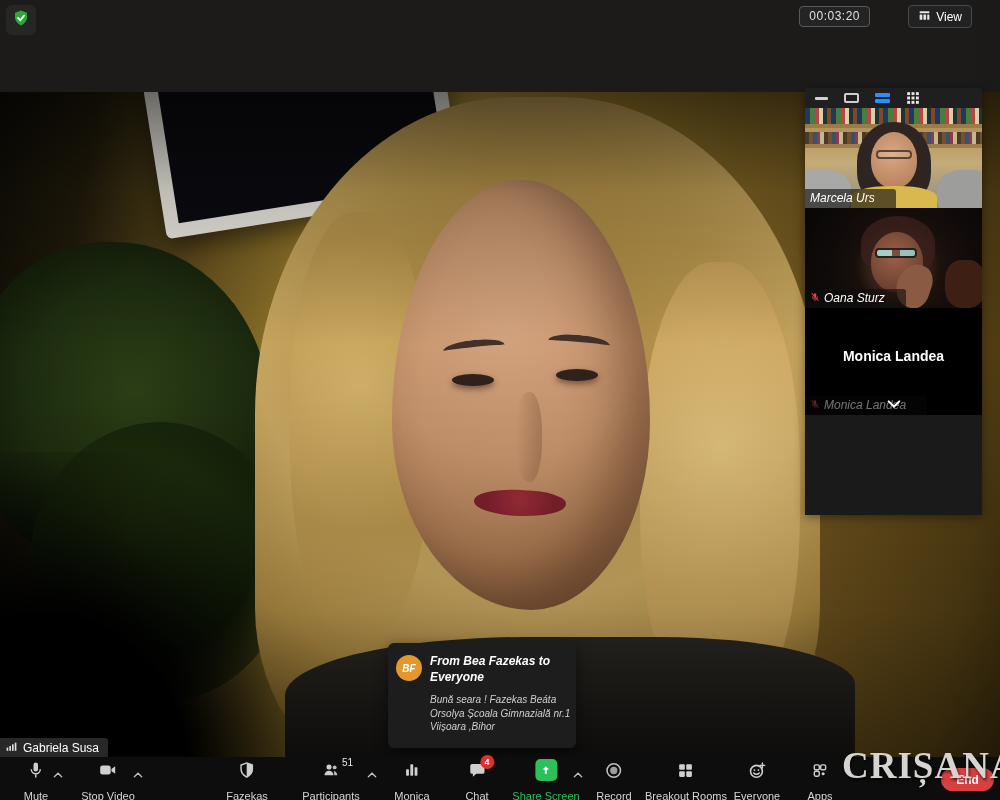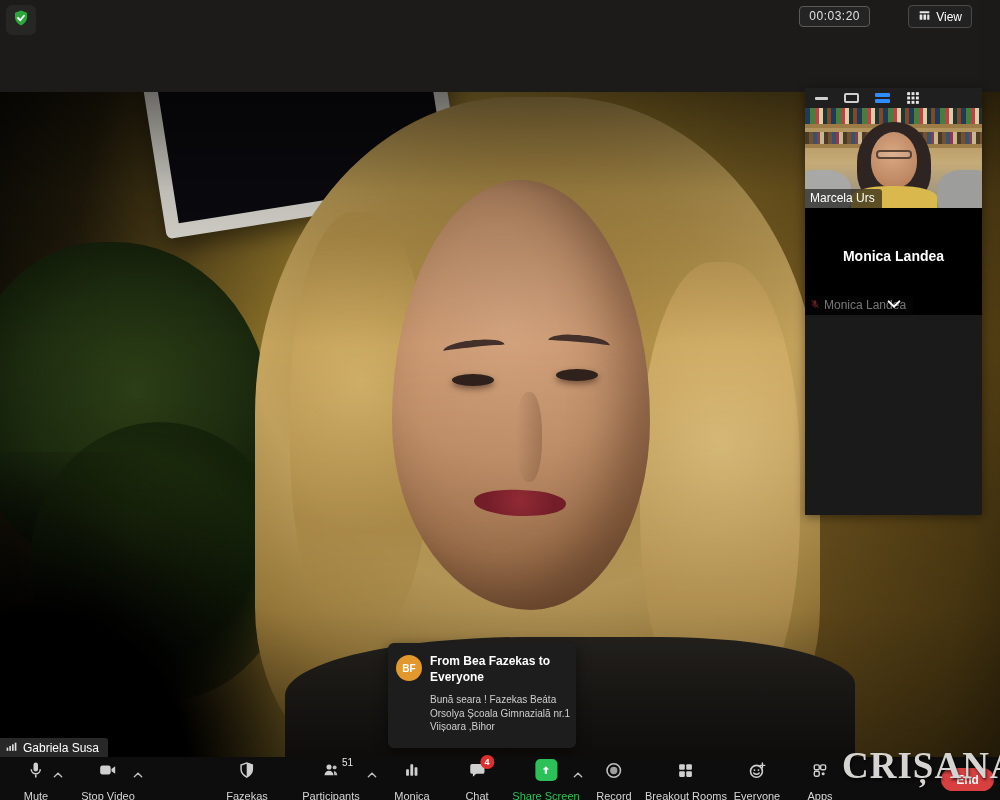--- a/index.html
+++ b/index.html
@@ -36,21 +36,21 @@
 
   
   #panel{position:absolute;left:805px;top:88px;width:177px;height:427px;background:#1a1a1a;z-index:6;box-shadow:0 2px 10px rgba(0,0,0,.45);}
   #panel-controls{height:20px;background:#1f1f1f;display:flex;align-items:center;gap:16px;padding:0 10px;}
   .pc{display:flex;align-items:center;justify-content:center;cursor:pointer;}
   .pc-dash{width:13px;height:3px;background:#cfcfcf;border-radius:1px;}
   .pc-rect{width:15px;height:10px;border:2px solid #cfcfcf;border-radius:2px;}
   .pc-strip{display:flex;flex-direction:column;gap:2px;}
   .pc-strip i{display:block;width:15px;height:4px;background:#2d8cff;border-radius:1px;}
   .tile{position:relative;width:177px;overflow:hidden;background:#111;}
-  .tile-label{position:absolute;left:0;bottom:0;display:flex;align-items:center;gap:4px;background:rgba(15,15,15,.62);color:#fff;font-size:12px;padding:2px 7px 3px 5px;border-radius:0 3px 0 0;}
+  .tile-label{position:absolute;left:0;bottom:0;display:flex;align-items:center;gap:4px;background:rgba(15,15,15,.62);color:#fff;font-size:12px;padding:2px 21px 3px 5px;border-radius:0 3px 0 0;font-style:italic;}
   .t-art{position:absolute;}
   
   #tile-marcela{height:100px;background:linear-gradient(180deg,#a5854e 0%,#c5ab77 55%,#8f8d86 100%);}
   .books{left:0;top:0;width:177px;height:20px;background:repeating-linear-gradient(90deg,#1e3a5f 0 5px,#4a7c3f 5px 10px,#b84444 10px 14px,#d8cfa8 14px 18px,#233 18px 22px,#7a4a2a 22px 26px);border-bottom:4px solid #9c7b46;}
   .books2{left:0;top:24px;width:177px;height:16px;background:repeating-linear-gradient(90deg,#403020 0 4px,#6b4a2f 4px 8px,#2e4a6b 8px 12px,#88304f 12px 15px,#c9bb90 15px 19px);border-bottom:4px solid #9c7b46;opacity:.9;}
   .m-hair{left:52px;top:14px;width:74px;height:84px;border-radius:48% 48% 40% 40%;background:#2e2522;}
   .m-face{left:66px;top:24px;width:46px;height:56px;border-radius:50% 50% 46% 46%;background:radial-gradient(circle at 45% 40%,#d8a883,#b9825d 80%);}
   .m-glasses{left:71px;top:42px;width:36px;height:9px;border:2px solid #5a4438;border-radius:4px;background:rgba(255,255,255,.12);}
   .m-top{left:46px;top:78px;width:86px;height:24px;border-radius:45% 45% 0 0;background:#d9b84e;}
   .m-couch-l{left:-14px;top:62px;width:60px;height:48px;border-radius:40%;background:#a8a8a6;}
@@ -72,21 +72,21 @@
   .o-glasses{left:70px;top:40px;width:42px;height:10px;border:2px solid #1c1c1c;border-radius:4px;background:linear-gradient(90deg,#a8dcd4 0 40%,rgba(40,40,40,.3) 40% 60%,#9ccec8 60%);opacity:.9;}
   .o-hand{left:92px;top:56px;width:34px;height:44px;border-radius:50% 40% 40% 50%;background:#8a5a42;transform:rotate(18deg);}
   .o-chair{left:140px;top:52px;width:40px;height:48px;border-radius:40%;background:#4a2416;opacity:.8;}
   
   #tile-monica{height:107px;background:#000;}
   .mon-name{position:absolute;left:0;top:40px;width:177px;text-align:center;color:#fff;font-size:14px;font-weight:bold;}
   .mon-label{opacity:.45;}
   .mon-chevron{position:absolute;left:50%;bottom:2px;transform:translateX(-50%);cursor:pointer;color:#fff;}
 
   
-  #chat-popup{position:absolute;left:388px;top:643px;width:188px;height:105px;background:#1d1d1d;border-radius:6px;z-index:7;padding:10px 10px 8px 10px;box-shadow:0 4px 14px rgba(0,0,0,.5);cursor:pointer;}
+  #chat-popup{position:absolute;left:388px;top:643px;width:188px;height:105px;background:#1d1d1d;border-radius:6px;z-index:7;padding:10px 10px 8px 10px;box-shadow:0 4px 14px rgba(0,0,0,.5);cursor:pointer;font-style:italic;}
   #chat-popup .avatar{position:absolute;left:8px;top:12px;width:26px;height:26px;border-radius:50%;background:#e2982d;color:#fff;font-size:10px;font-weight:bold;display:flex;align-items:center;justify-content:center;}
   #chat-popup .cp-title{margin-left:32px;color:#fff;font-size:12px;font-weight:bold;line-height:1.35;width:140px;}
   #chat-popup .cp-msg{margin-left:32px;margin-top:8px;color:#cfcfcf;font-size:10px;line-height:1.35;width:145px;}
 
   
   #nametag{position:absolute;left:0px;top:738px;height:20px;display:flex;align-items:center;gap:5px;background:rgba(46,46,46,.88);color:#fff;font-size:12px;padding:0 9px 0 5px;border-radius:0 3px 0 0;z-index:7;}
 
   
   #toolbar{position:absolute;left:0;top:757px;width:1000px;height:43px;background:#0d0d0d;z-index:10;}
   .tb{position:absolute;top:3px;display:flex;flex-direction:column;align-items:center;gap:10px;transform:translateX(-50%);cursor:pointer;color:#c9c9c9;}
@@ -183,20 +183,41 @@
       <div class="t-art m-hair"></div>
       <div class="t-art m-face"></div>
       <div class="t-art m-glasses"></div>
       <div class="t-art m-top"></div>
       <div class="tile-label">
         <span>Marcela Urs</span>
       </div>
     </div>
 
 
+    <div class="tile" id="tile-oana">
+      <div class="t-art o-glow"></div>
+      <div class="t-art o-chair"></div>
+      <div class="t-art o-hair"></div>
+      <div class="t-art o-face"></div>
+      <div class="t-art o-glasses"></div>
+      <div class="t-art o-hand"></div>
+      <div class="tile-label">
+        <span>
+          <svg width="10" height="10" viewBox="0 0 24 24">
+              <g fill="#e04545">
+                <rect x="9" y="3" width="6" height="11" rx="3"></rect>
+                <path d="M5 11a7 7 0 0 0 14 0h-2a5 5 0 0 1-10 0z"></path>
+                <rect x="11" y="17" width="2" height="4"></rect>
+              </g>
+              <line x1="4" y1="3" x2="20" y2="21" stroke="#e04545" stroke-width="2.6"></line>
+            </svg>
+        </span>
+        <span>Oana Sturz</span>
+      </div>
+    </div>
 
     <div class="tile" id="tile-monica">
       <div class="mon-name">Monica Landea</div>
       <div class="tile-label mon-label">
         <span>
           <svg width="10" height="10" viewBox="0 0 24 24">
               <g fill="#e04545">
                 <rect x="9" y="3" width="6" height="11" rx="3"></rect>
                 <path d="M5 11a7 7 0 0 0 14 0h-2a5 5 0 0 1-10 0z"></path>
                 <rect x="11" y="17" width="2" height="4"></rect>

